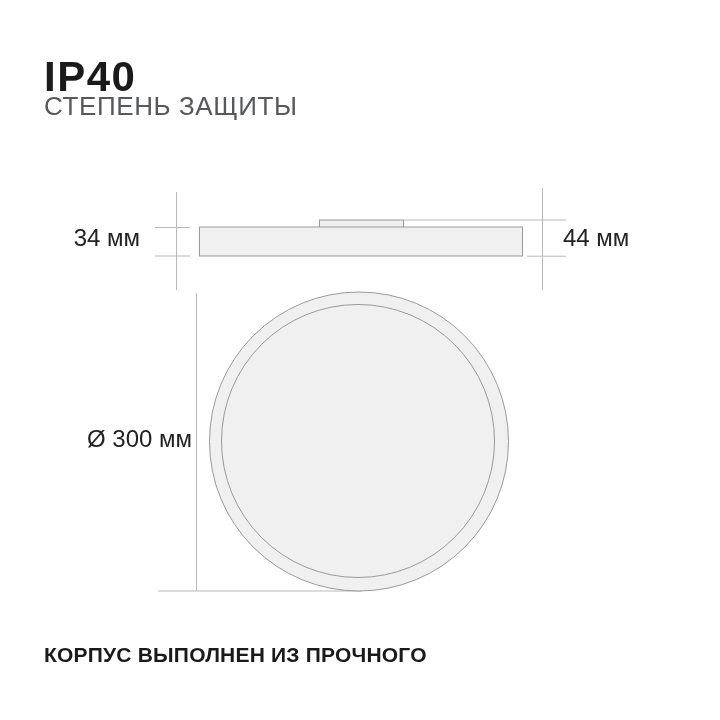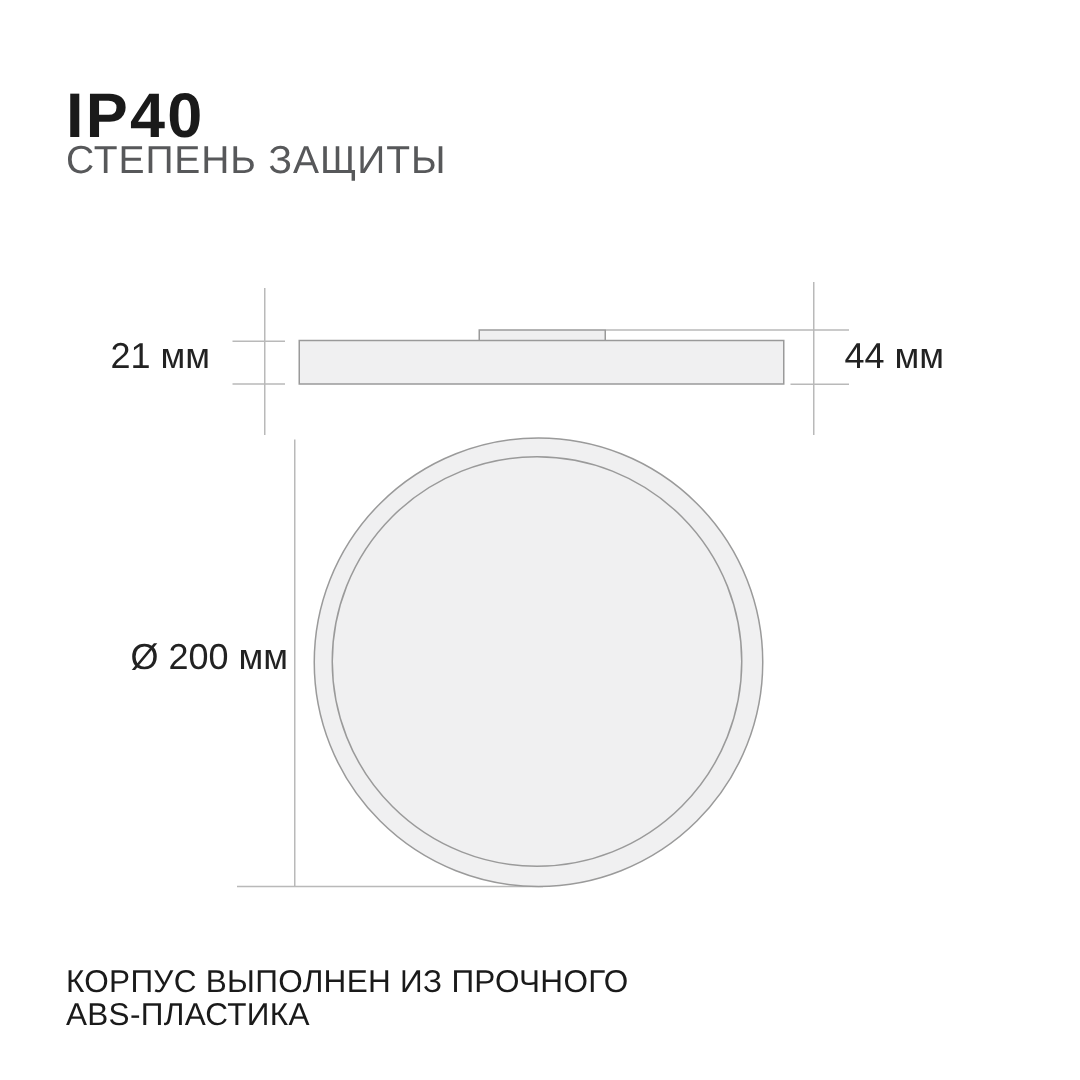--- a/index.html
+++ b/index.html
@@ -59,21 +59,21 @@
     left: 50px;
     top: 427px;
     width: 142px;
     text-align: right;
   }
 
   .footer {
     left: 44px;
     top: 644px;
     font-size: 21px;
-    font-weight: 400;
+    font-weight: 700;
     letter-spacing: 0.2px;
     color: #1a1a1a;
     line-height: 21.5px;
   }
 
   svg.drawing {
     left: 0;
     top: 0;
   }
 </style>
@@ -104,22 +104,21 @@
 
     <g stroke="#b9b9b9" stroke-width="1" fill="none">
       <line x1="196.5" y1="293" x2="196.5" y2="591"></line>
       <line x1="158" y1="591" x2="362" y2="591"></line>
     </g>
 
     <circle cx="359" cy="441.5" r="149.5" fill="#f0f0f1" stroke="#9a9a9a" stroke-width="1"></circle>
     <circle cx="358" cy="441" r="136.5" fill="none" stroke="#9a9a9a" stroke-width="1"></circle>
   </svg>
 
-  <div class="abs dim-label dim-body-height">21 мм</div>
+  <div class="abs dim-label dim-body-height">34 мм</div>
   <div class="abs dim-label dim-total-height">44 мм</div>
-  <div class="abs dim-label dim-diameter">Ø 200 мм</div>
+  <div class="abs dim-label dim-diameter">Ø 300 мм</div>
 
   <div class="abs footer">
     <div>КОРПУС ВЫПОЛНЕН ИЗ ПРОЧНОГО</div>
-    <div>ABS-ПЛАСТИКА</div>
   </div>
 
 </div>
 
 </body></html>

